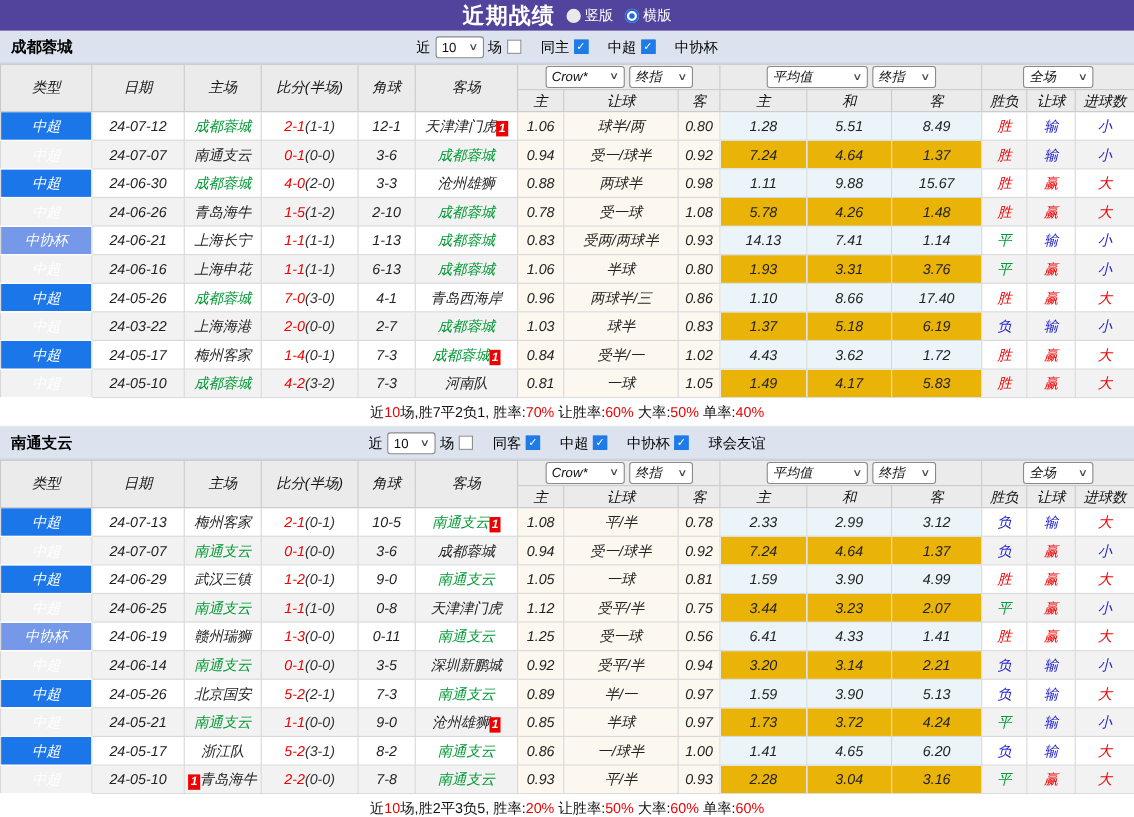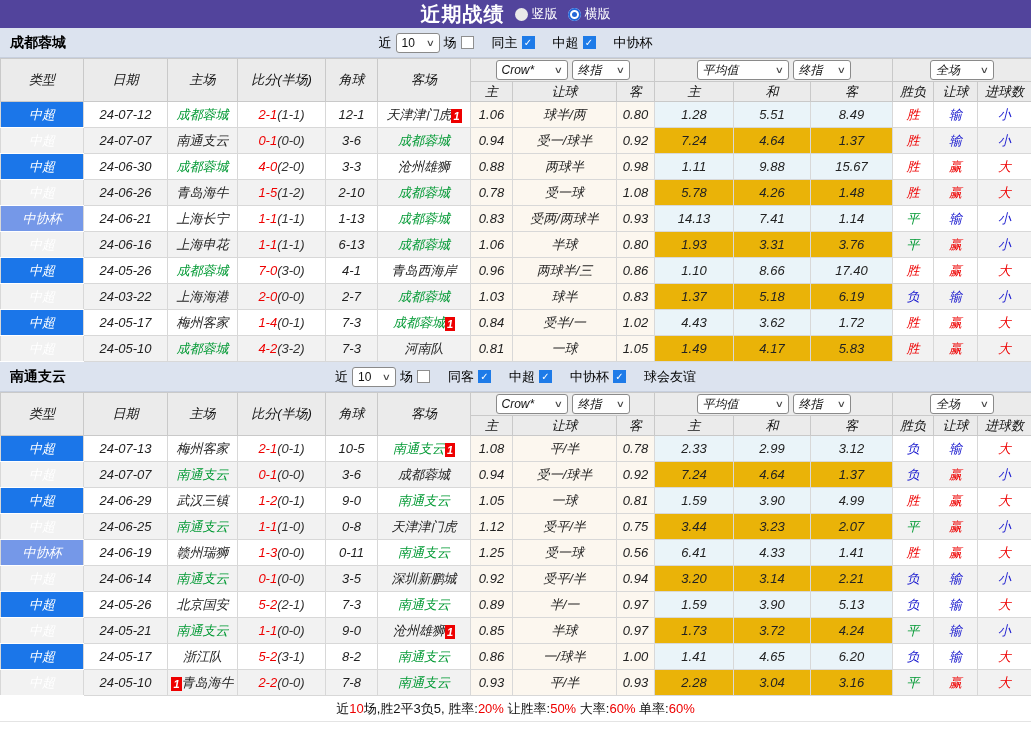--- a/index.html
+++ b/index.html
@@ -344,20 +344,21 @@
             <td class="cell-asian">1.05</td>
             <td class="cell-euro">1.49</td>
             <td class="cell-euro">4.17</td>
             <td class="cell-euro">5.83</td>
             <td class="res-r">胜</td>
             <td class="res-r">赢</td>
             <td class="res-r">大</td>
           </tr>
         </tbody>
       </table>
+      <div class="summary"><span class="sum-k">近</span><span class="sum-r">10</span><span class="sum-k">场,胜7平2负1, 胜率:</span><span class="sum-r">70%</span><span class="sum-k"> 让胜率:</span><span class="sum-r">60%</span><span class="sum-k"> 大率:</span><span class="sum-r">50%</span><span class="sum-k"> 单率:</span><span class="sum-r">40%</span></div>
     </div>
     <div class="section">
       <div class="sec-head">
         <span class="team">南通支云</span>
         <div class="filter">
           <span>近</span>
           <span class="sel" style="width:44px">
             <span>10</span>
             <span class="chev">∨</span>
           </span>

